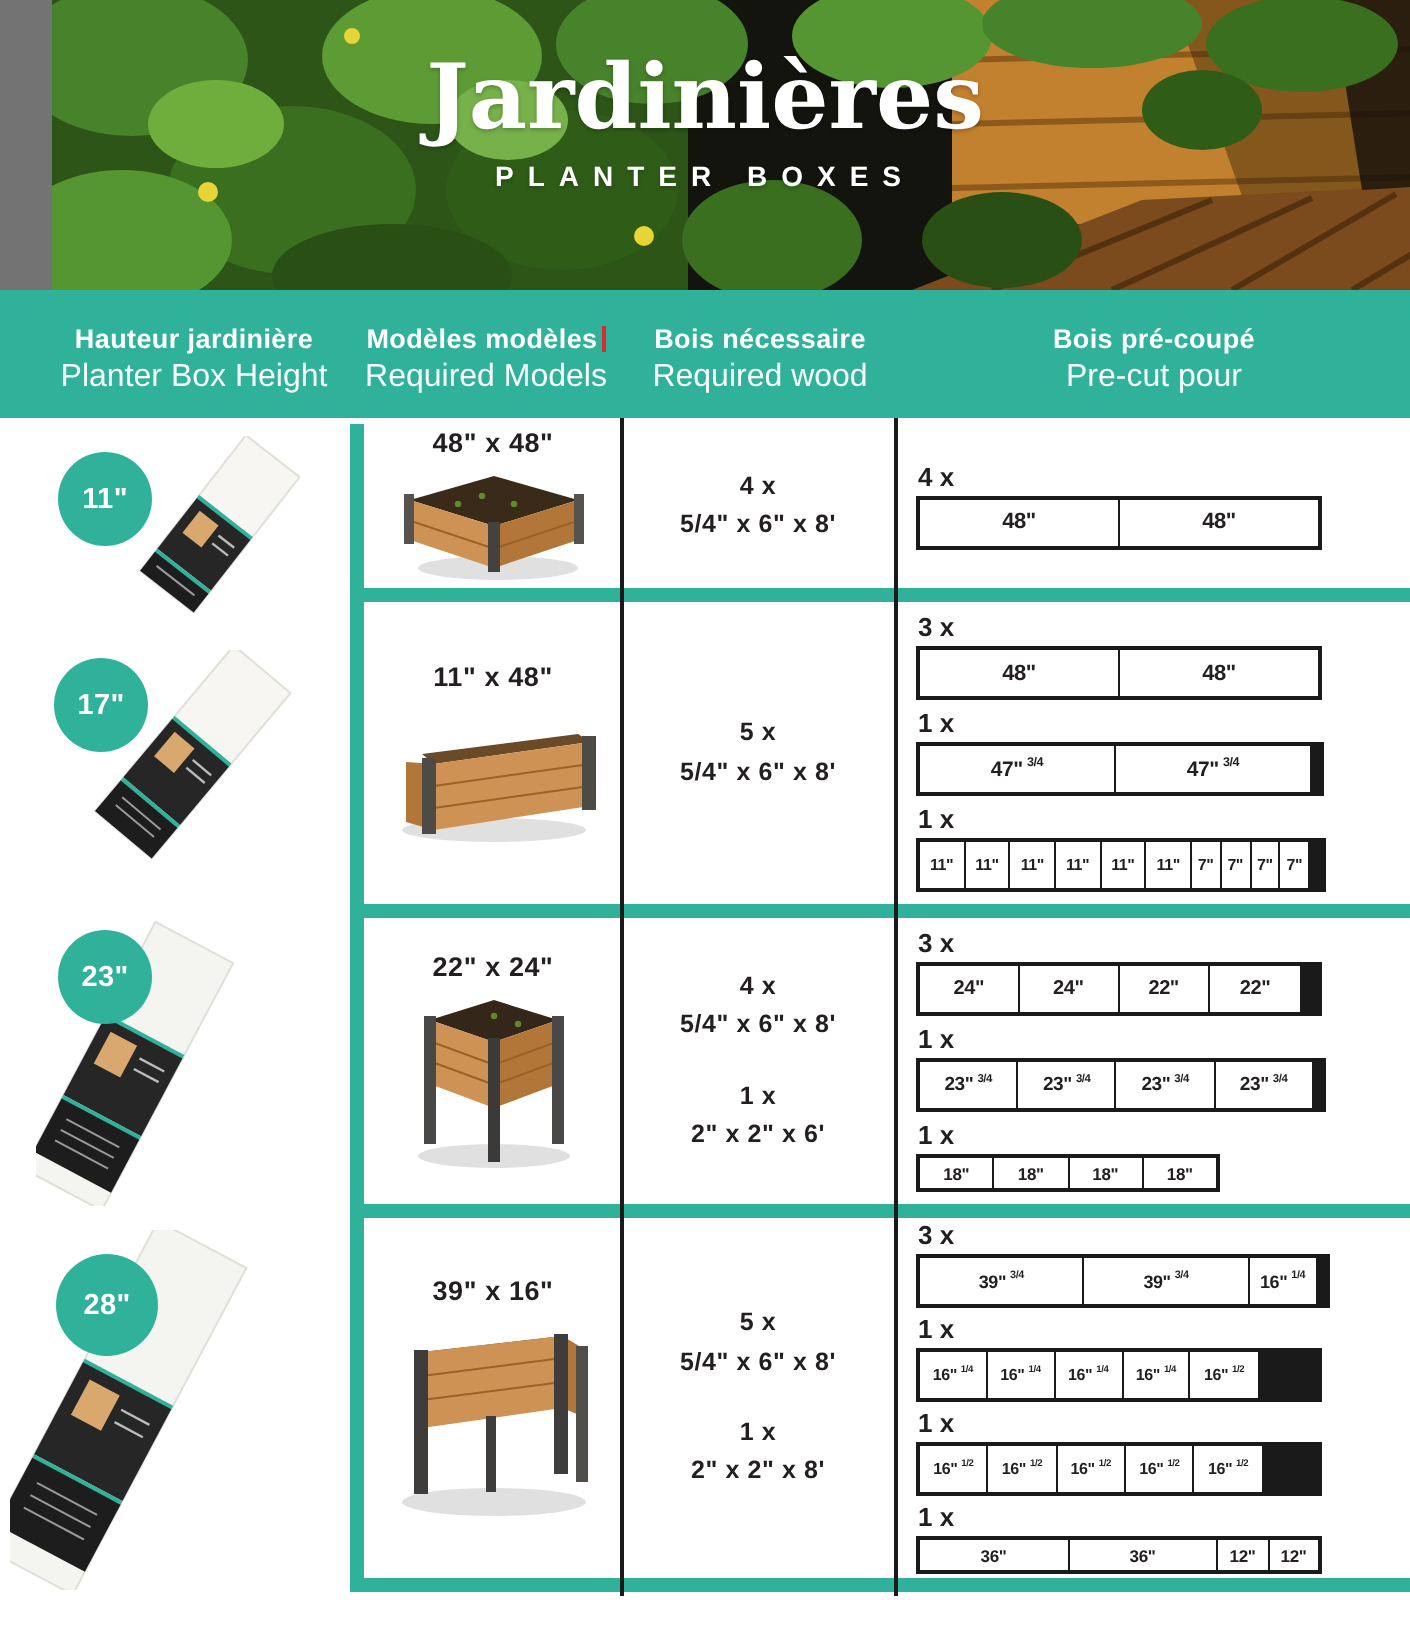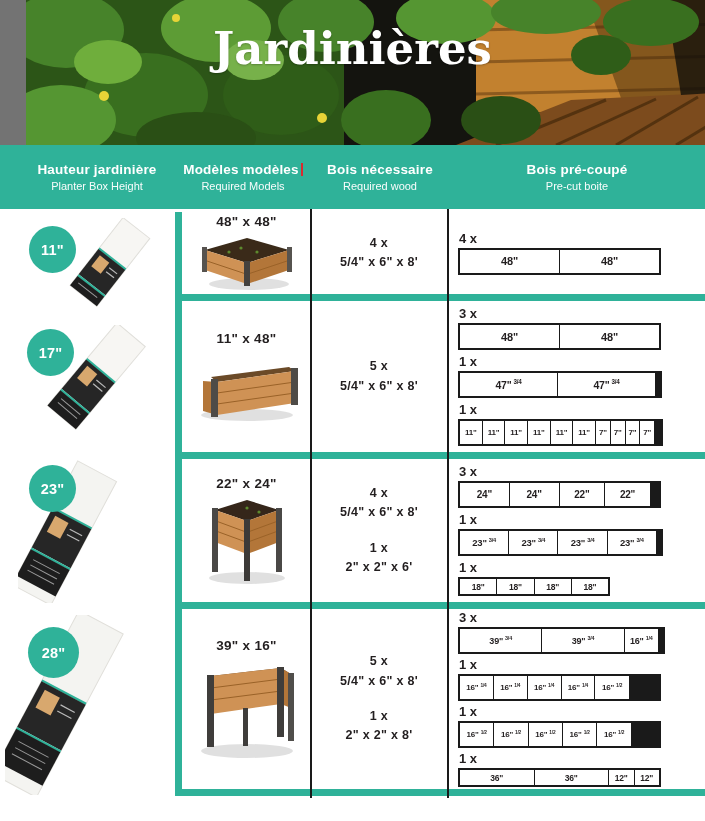--- a/index.html
+++ b/index.html
@@ -16,21 +16,21 @@
   .photo svg{display:block;}
   .hero-title{position:absolute;left:0;top:26px;width:705px;text-align:center;color:#fff;pointer-events:none;}
   .hero-title .t-fr{font-family:"DejaVu Serif",serif;font-weight:700;font-size:45px;line-height:1;
                     text-shadow:0 1px 2px rgba(0,0,0,.25);}
   .hero-title .t-en{margin-top:9px;font-size:14px;font-weight:700;letter-spacing:7px;text-shadow:0 1px 2px rgba(0,0,0,.25);}
 
   
   .band{position:absolute;left:0;top:145px;width:705px;height:64px;background:var(--teal);}
   .hcol{position:absolute;top:17px;text-align:center;color:#fff;white-space:nowrap;}
   .hcol .fr{font-weight:700;font-size:13.5px;letter-spacing:.2px;}
-  .hcol .en{font-size:11px;font-weight:400;margin-top:3px;opacity:.97;}
+  .hcol .en{font-size:16px;font-weight:400;margin-top:3px;opacity:.97;}
   .caret{display:inline-block;width:2px;height:13px;background:#d92b2f;vertical-align:-2px;margin-left:2px;}
 
   
   .lborder{position:absolute;left:175px;top:212px;width:7px;height:584px;background:var(--teal);}
   .hbar{position:absolute;left:175px;width:530px;height:7px;background:var(--teal);}
   .vline{position:absolute;width:2px;background:var(--line);top:209px;height:589px;}
 
   
   .row{position:absolute;left:0;width:705px;}
   .cell-model{position:absolute;left:184px;top:0;width:125px;height:100%;
@@ -100,39 +100,40 @@
         <ellipse cx="475" cy="120" rx="40" ry="24" fill="#2a4f15"></ellipse>
         <ellipse cx="82" cy="62" rx="34" ry="22" fill="#6fae3c"></ellipse>
         <ellipse cx="228" cy="60" rx="30" ry="20" fill="#77b14a"></ellipse>
         <circle cx="78" cy="96" r="5" fill="#e7d437"></circle>
         <circle cx="296" cy="118" r="5" fill="#e7d437"></circle>
         <circle cx="150" cy="18" r="4" fill="#e7d437"></circle>
       </g>
     </svg>
     <div class="hero-title">
       <div class="t-fr">Jardinières</div>
+      <div class="t-en">PLANTER BOXES</div>
     </div>
   </div>
 
   <div class="band">
     <div class="hcol" style="left:12px;width:170px;">
       <div class="fr">Hauteur jardinière</div>
       <div class="en">Planter Box Height</div>
     </div>
     <div class="hcol" style="left:173px;width:140px;">
       <div class="fr"><span>Modèles modèles</span><span class="caret"></span></div>
       <div class="en">Required Models</div>
     </div>
     <div class="hcol" style="left:310px;width:140px;">
       <div class="fr">Bois nécessaire</div>
       <div class="en">Required wood</div>
     </div>
     <div class="hcol" style="left:448px;width:258px;">
       <div class="fr">Bois pré-coupé</div>
-      <div class="en">Pre-cut boite</div>
+      <div class="en">Pre-cut pour</div>
     </div>
   </div>
 
   <div class="lborder"></div>
   <div class="hbar" style="top:294px;"></div>
   <div class="hbar" style="top:452px;"></div>
   <div class="hbar" style="top:602px;"></div>
   <div class="hbar" style="top:789px;"></div>
   <div class="vline" style="left:310px;"></div>
   <div class="vline" style="left:447px;"></div>

